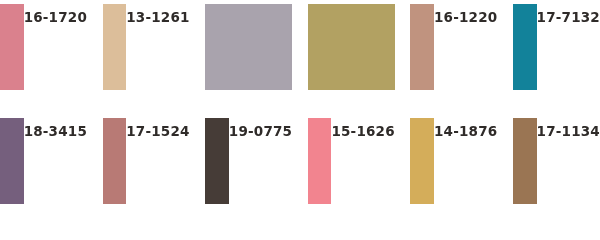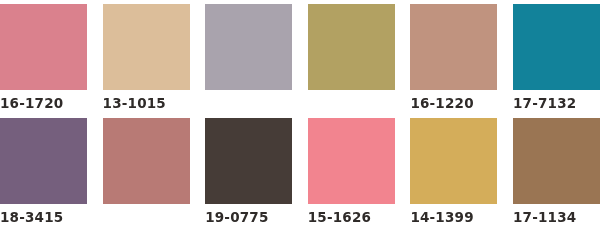--- a/index.html
+++ b/index.html
@@ -25,21 +25,21 @@
     width: 600px;
     display: flex;
     flex-direction: row;
     justify-content: space-between;
   }
   #row-0 { top: 4px; }
   #row-1 { top: 118px; }
   .swatch-cell {
     width: 87px;
     display: flex;
-    flex-direction: column;
+    flex-direction: row;
     align-items: flex-start;
     text-align: center;
   }
   .swatch-chip {
     width: 87px;
     height: 86px;
     display: block;
   }
   .swatch-label {
     margin-top: 5px;
@@ -59,21 +59,21 @@
 
   <div class="swatch-row" id="row-0">
 
     <div class="swatch-cell">
       <span class="swatch-chip" style="background-color: rgb(218, 129, 141);"></span>
       <span class="swatch-label">16-1720</span>
     </div>
 
     <div class="swatch-cell">
       <span class="swatch-chip" style="background-color: rgb(220, 190, 154);"></span>
-      <span class="swatch-label">13-1015</span>
+      <span class="swatch-label">13-1261</span>
     </div>
 
     <div class="swatch-cell">
       <span class="swatch-chip" style="background-color: rgb(169, 163, 173);"></span>
     </div>
 
     <div class="swatch-cell">
       <span class="swatch-chip" style="background-color: rgb(178, 161, 98);"></span>
     </div>
 
@@ -91,35 +91,36 @@
 
   <div class="swatch-row" id="row-1">
 
     <div class="swatch-cell">
       <span class="swatch-chip" style="background-color: rgb(117, 95, 125);"></span>
       <span class="swatch-label">18-3415</span>
     </div>
 
     <div class="swatch-cell">
       <span class="swatch-chip" style="background-color: rgb(184, 122, 117);"></span>
+      <span class="swatch-label">17-1524</span>
     </div>
 
     <div class="swatch-cell">
       <span class="swatch-chip" style="background-color: rgb(70, 60, 55);"></span>
       <span class="swatch-label">19-0775</span>
     </div>
 
     <div class="swatch-cell">
       <span class="swatch-chip" style="background-color: rgb(242, 132, 143);"></span>
       <span class="swatch-label">15-1626</span>
     </div>
 
     <div class="swatch-cell">
       <span class="swatch-chip" style="background-color: rgb(212, 173, 90);"></span>
-      <span class="swatch-label">14-1399</span>
+      <span class="swatch-label">14-1876</span>
     </div>
 
     <div class="swatch-cell">
       <span class="swatch-chip" style="background-color: rgb(154, 117, 83);"></span>
       <span class="swatch-label">17-1134</span>
     </div>
 
   </div>
 
 </div>

